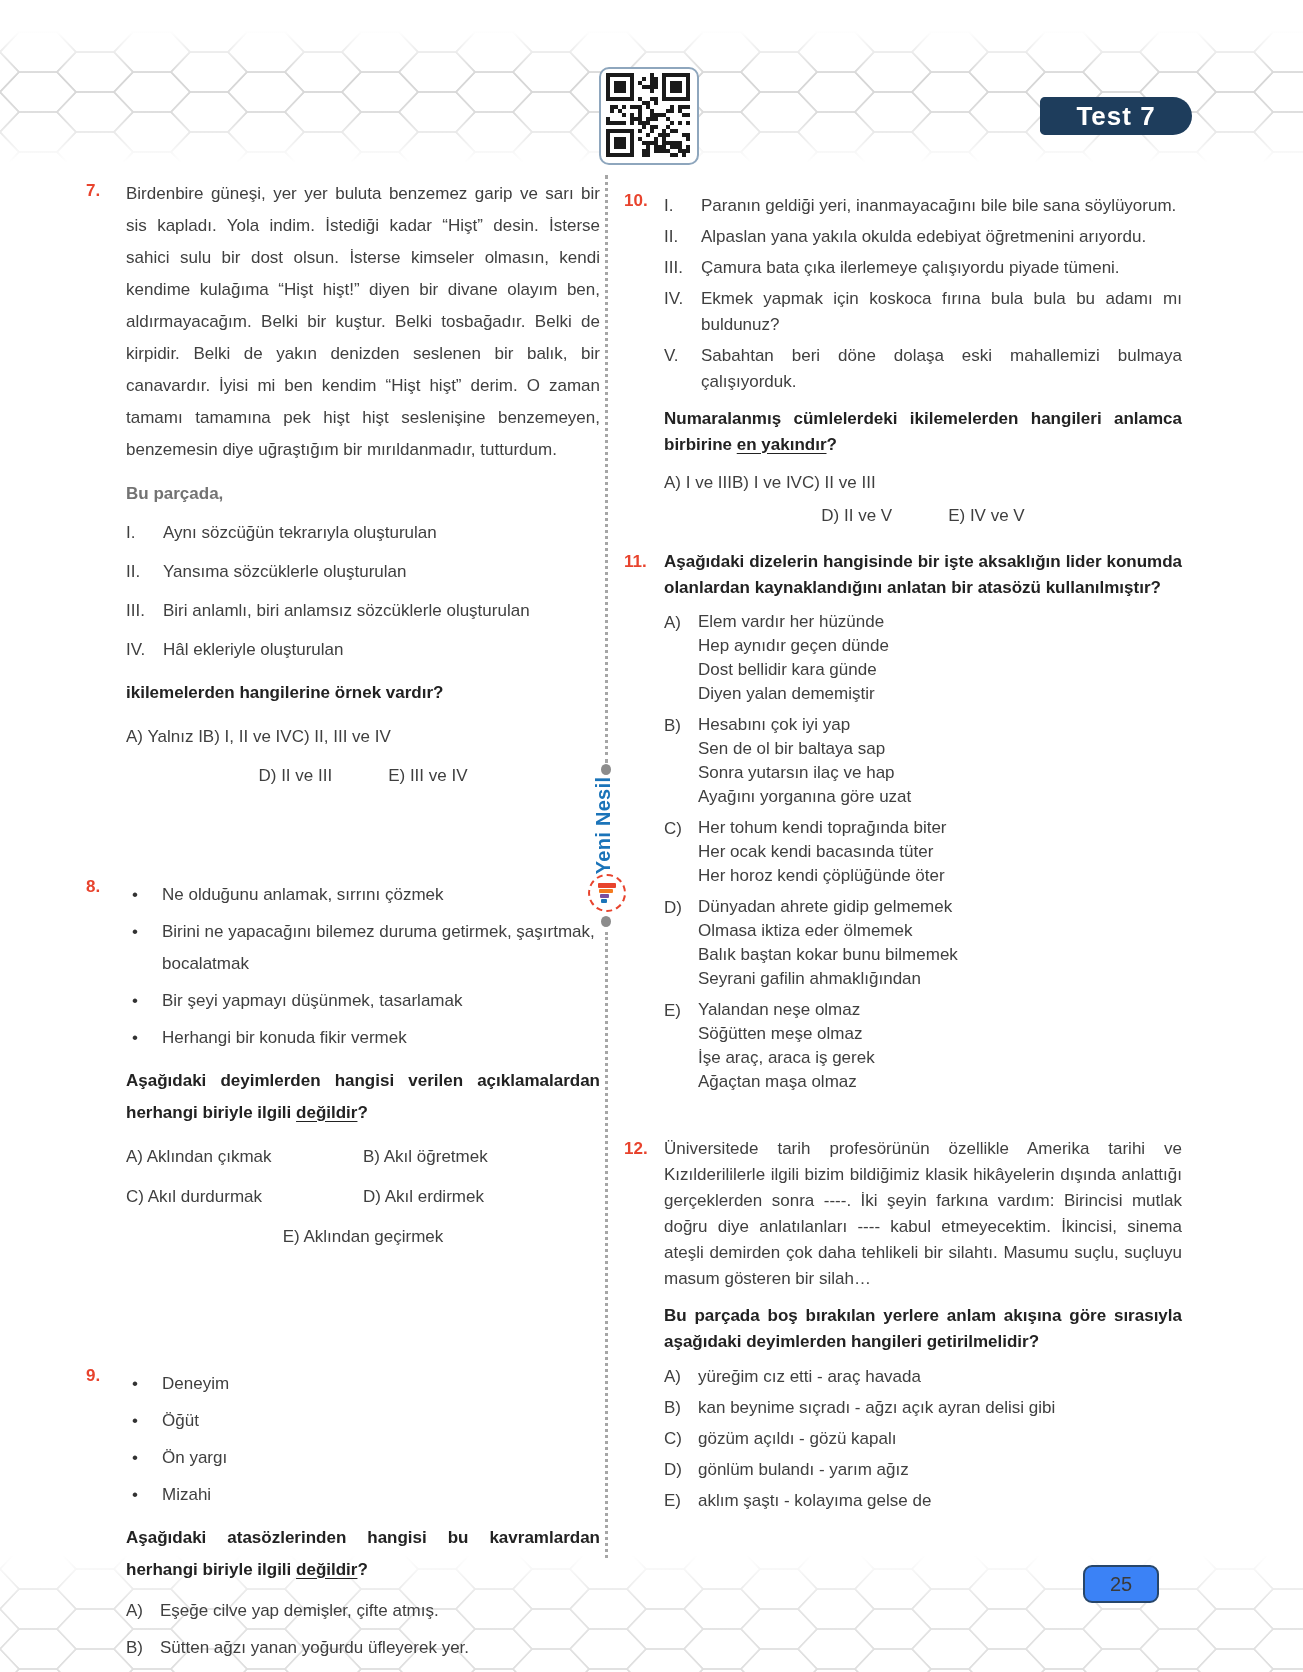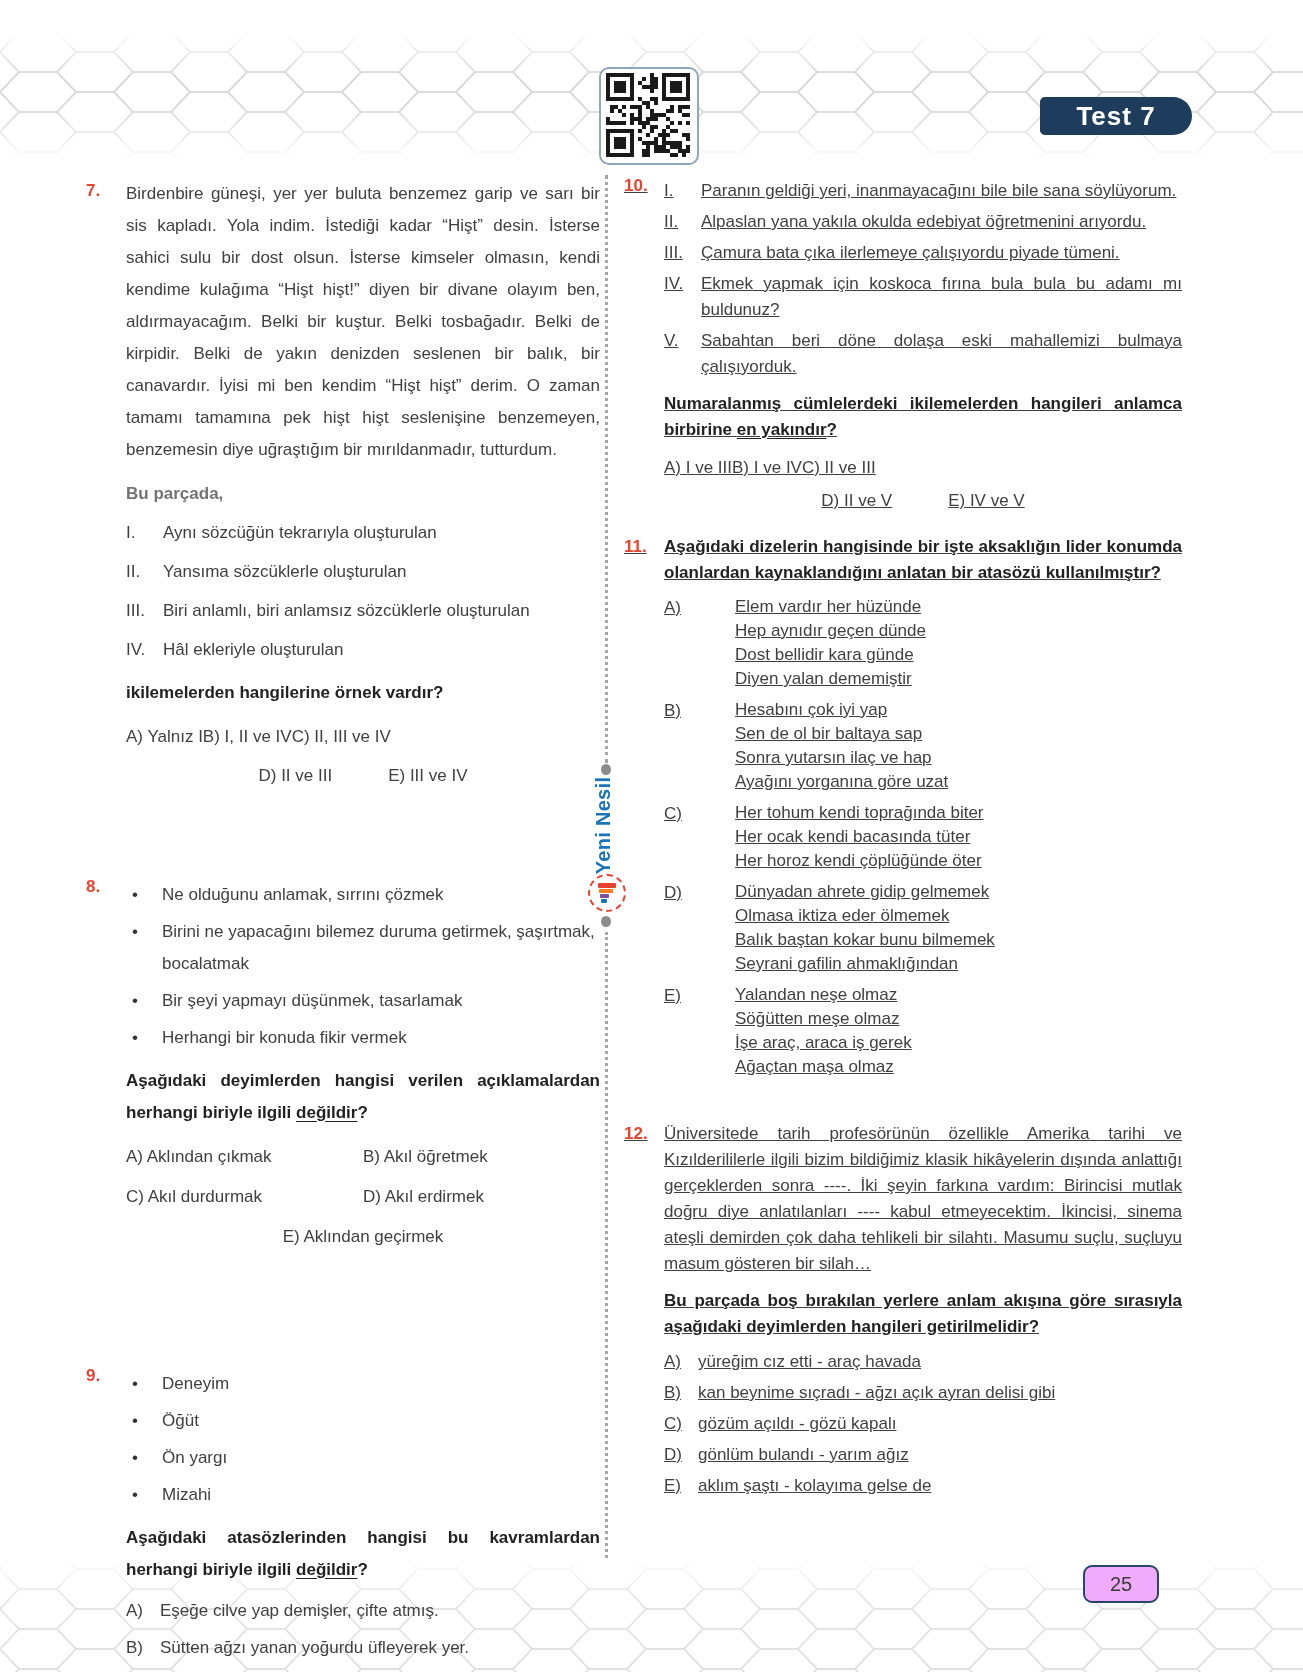--- a/index.html
+++ b/index.html
@@ -47,21 +47,21 @@
     display:flex;flex-direction:column;align-items:center;justify-content:center;gap:1px;
   }
   .logo-circle i{display:block;border-radius:1px;}
   .lb1{width:18px;height:5px;background:#e8432d;margin-right:0;}
   .lb2{width:14px;height:4px;background:#f47b20;margin-right:3px;}
   .lb3{width:9px;height:4px;background:#7c4fa0;margin-right:5px;}
   .lb4{width:6px;height:4px;background:#1b74b9;margin-right:7px;}
 
   .col{position:absolute;z-index:1;}
   #col-left{left:86px;top:178px;width:514px;}
-  #col-right{left:624px;top:173px;width:558px;text-decoration:underline;}
+  #col-right{left:624px;top:188px;width:558px;}
 
   .q{display:flex;align-items:flex-start;}
   .qnum{flex:none;width:40px;color:#e8432d;font-weight:bold;font-size:17px;line-height:26px;}
   .qbody{flex:1;font-size:17px;line-height:32px;color:#3f3f3f;}
   #col-right .qbody{line-height:26px;}
 
   .passage{text-align:justify;}
   .lead{font-weight:bold;color:#737373;margin-top:12px;}
   .stem{font-weight:bold;color:#222;margin-top:11px;text-align:justify;}
   .stem .u{text-decoration:underline;text-underline-offset:3px;}
@@ -81,25 +81,25 @@
   .optgrid{display:grid;grid-template-columns:1fr 1fr;row-gap:8px;margin-top:12px;}
   .optE{text-align:center;margin-top:8px;}
 
   .optlist{margin-top:9px;}
   .opt{display:flex;margin-top:5px;}
   .opt .ol{flex:none;width:34px;}
   .opt .otext{flex:1;}
 
   .verse{margin-top:7px;}
   .verse .vlines{flex:1;}
-  .verse .vlines div{line-height:24px;margin-left:37px;}
+  .verse .vlines div{line-height:24px;}
 
   .page-num{
     position:absolute;left:1083px;top:1565px;width:72px;height:34px;z-index:2;
-    background:#f0abfc;border:2px solid #27466a;border-radius:9px;
+    background:#3b82f6;border:2px solid #27466a;border-radius:9px;
     display:flex;align-items:center;justify-content:center;
     font-size:20px;color:#3a3a3a;
   }
 </style>
 </head>
 <body>
 
 <div class="hexband" id="hexTopWrap">
   <svg id="hexTop" width="1303" height="140" xmlns="http://www.w3.org/2000/svg">
       <polygon points="-38.0,-16.0 0.0,-16.0 19.0,4.0 0.0,24.0 -38.0,24.0 -57.0,4.0" fill="none" stroke="#d6d6d6" stroke-width="1.6"></polygon>

